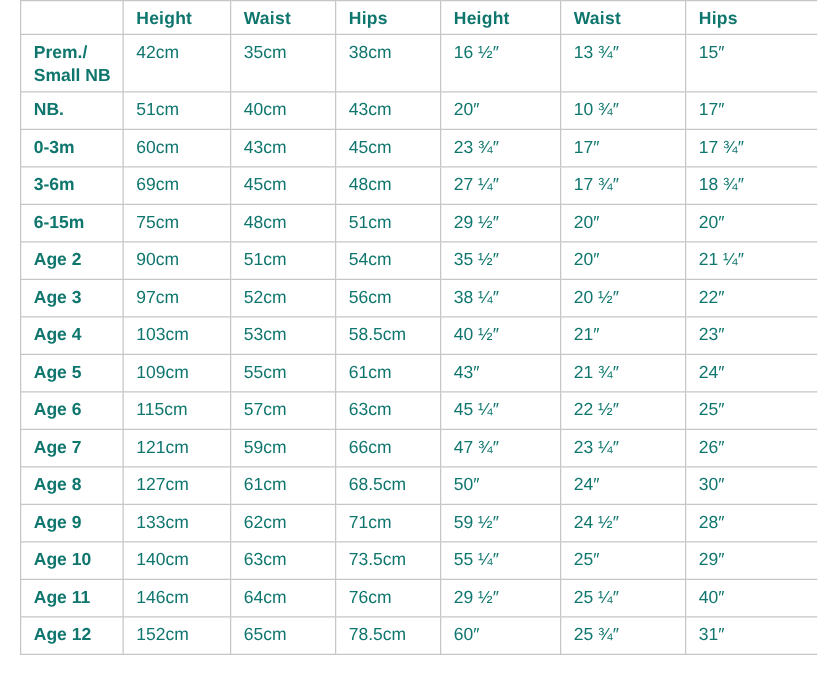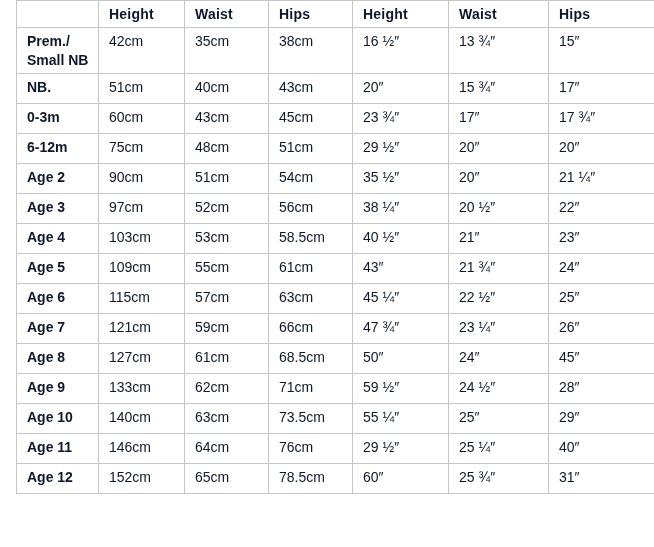--- a/index.html
+++ b/index.html
@@ -7,21 +7,21 @@
     padding: 0;
     background: #ffffff;
   }
   .page {
     position: relative;
     width: 654px;
     height: 547px;
     background: #ffffff;
     overflow: hidden;
     font-family: "Liberation Sans", "DejaVu Sans", sans-serif;
-    color: #0f172a;
+    color: #0f766e;
   }
   table.size-chart {
     position: absolute;
     left: 16px;
     top: 0;
     border-collapse: collapse;
     table-layout: fixed;
     width: 638px;
   }
   table.size-chart th,
@@ -92,34 +92,43 @@
       <td class="cell">16 ½″</td>
       <td class="cell">13 ¾″</td>
       <td class="cell">15″</td>
     </tr>
         <tr>
       <th class="row-label" scope="row">NB.</th>
       <td class="cell">51cm</td>
       <td class="cell">40cm</td>
       <td class="cell">43cm</td>
       <td class="cell">20″</td>
-      <td class="cell">15 ¾″</td>
+      <td class="cell">10 ¾″</td>
       <td class="cell">17″</td>
     </tr>
         <tr>
       <th class="row-label" scope="row">0-3m</th>
       <td class="cell">60cm</td>
       <td class="cell">43cm</td>
       <td class="cell">45cm</td>
       <td class="cell">23 ¾″</td>
       <td class="cell">17″</td>
       <td class="cell">17 ¾″</td>
     </tr>
         <tr>
-      <th class="row-label" scope="row">6-12m</th>
+      <th class="row-label" scope="row">3-6m</th>
+      <td class="cell">69cm</td>
+      <td class="cell">45cm</td>
+      <td class="cell">48cm</td>
+      <td class="cell">27 ¼″</td>
+      <td class="cell">17 ¾″</td>
+      <td class="cell">18 ¾″</td>
+    </tr>
+        <tr>
+      <th class="row-label" scope="row">6-15m</th>
       <td class="cell">75cm</td>
       <td class="cell">48cm</td>
       <td class="cell">51cm</td>
       <td class="cell">29 ½″</td>
       <td class="cell">20″</td>
       <td class="cell">20″</td>
     </tr>
         <tr>
       <th class="row-label" scope="row">Age 2</th>
       <td class="cell">90cm</td>
@@ -174,21 +183,21 @@
       <td class="cell">23 ¼″</td>
       <td class="cell">26″</td>
     </tr>
         <tr>
       <th class="row-label" scope="row">Age 8</th>
       <td class="cell">127cm</td>
       <td class="cell">61cm</td>
       <td class="cell">68.5cm</td>
       <td class="cell">50″</td>
       <td class="cell">24″</td>
-      <td class="cell">45″</td>
+      <td class="cell">30″</td>
     </tr>
         <tr>
       <th class="row-label" scope="row">Age 9</th>
       <td class="cell">133cm</td>
       <td class="cell">62cm</td>
       <td class="cell">71cm</td>
       <td class="cell">59 ½″</td>
       <td class="cell">24 ½″</td>
       <td class="cell">28″</td>
     </tr>

